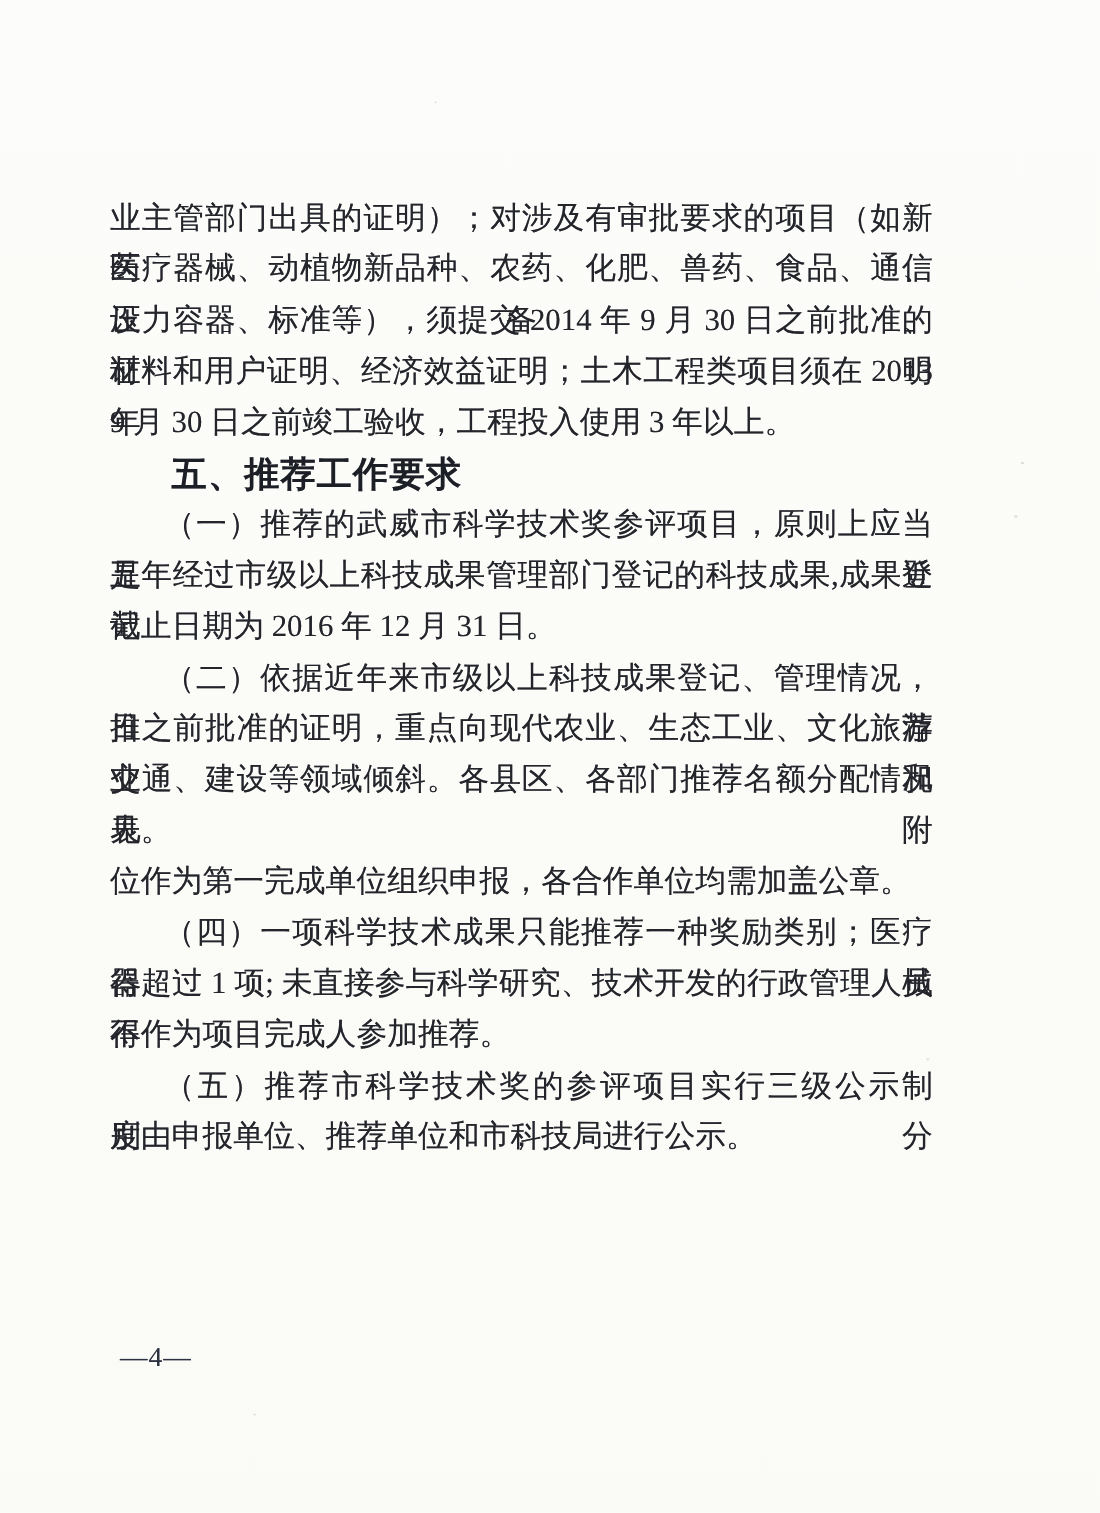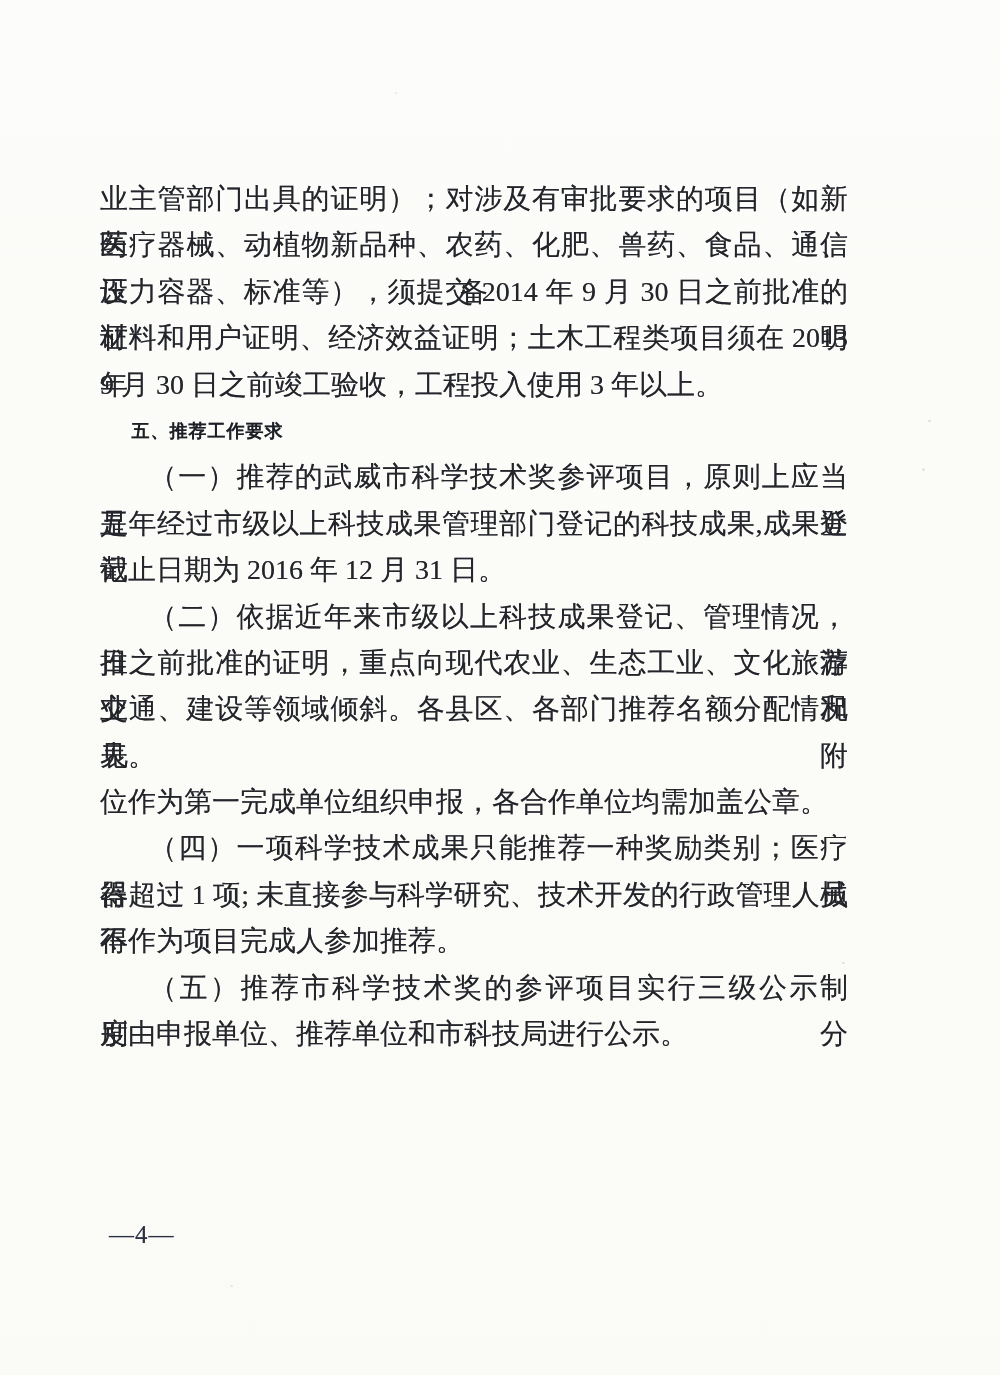--- a/index.html
+++ b/index.html
@@ -41,21 +41,21 @@
   .fill {
     text-align: justify;
     text-align-last: justify;
   }
   .indent {
     text-indent: 1.75em;
   }
   .heading {
     font-family: "Liberation Sans", "DejaVu Sans", sans-serif;
     font-weight: 700;
-    font-size: 18px;
+    font-size: 32px;
     letter-spacing: 1px;
     color: #1d1f26;
   }
   .page-number {
     position: absolute;
     left: 109px;
     top: 1220px;
     font-size: 25px;
     line-height: 30px;
     color: #2c3142;

